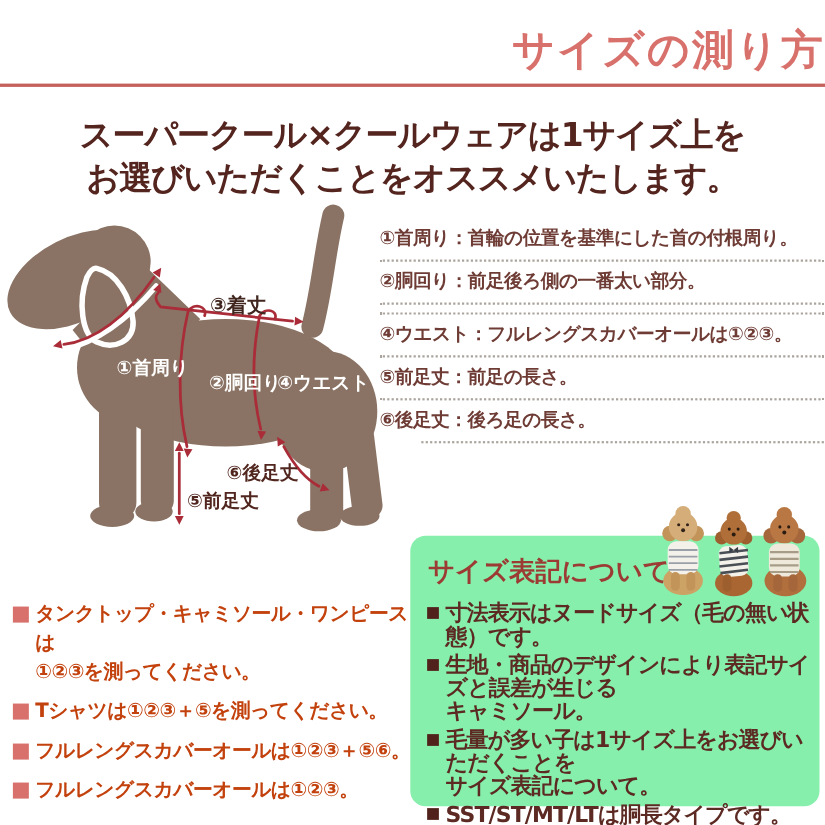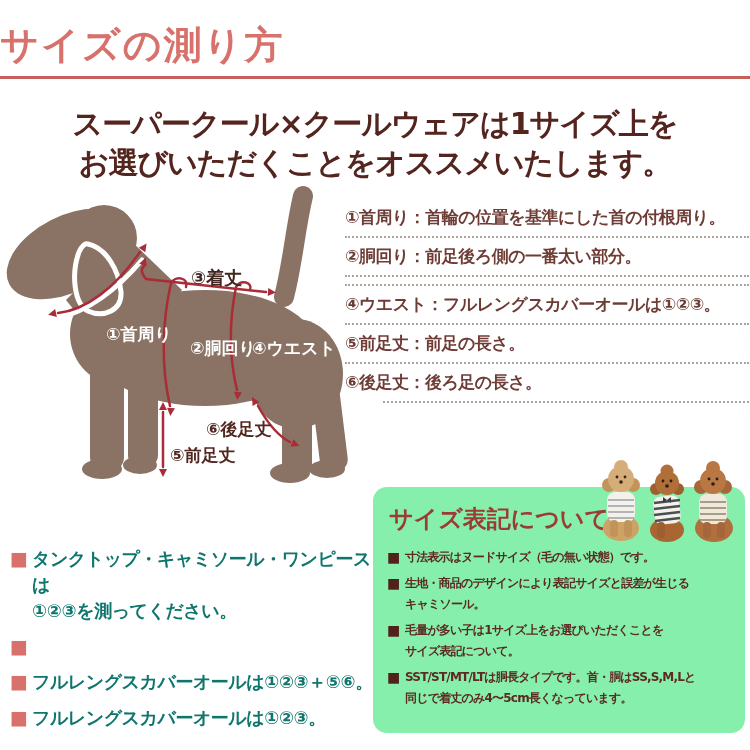--- a/index.html
+++ b/index.html
@@ -2,21 +2,21 @@
 <html><head>
 <meta charset="utf-8">
 <style>
   html,body{margin:0;padding:0;background:#fff;}
   .page{
     position:relative;width:750px;height:750px;overflow:hidden;background:#ffffff;
     font-family:"DejaVu Sans",sans-serif;color:#54241e;
   }
   
   .page-title{
-    position:absolute;top:20px;left:0;width:100%;text-align:left;
+    position:absolute;top:20px;left:0;width:100%;text-align:right;
     font-size:38px;font-weight:bold;color:#d8716b;letter-spacing:2px;
   }
   .title-divider{position:absolute;top:76px;left:0;width:750px;height:3px;background:#c4615c;}
   .subtitle{
     position:absolute;top:104px;left:0;width:100%;text-align:center;
     font-size:30px;font-weight:bold;color:#54241e;line-height:39px;
     white-space:pre-line;letter-spacing:-1px;
   }
   
   .dog-figure{position:absolute;left:0;top:182px;width:370px;height:315px;}
@@ -27,34 +27,34 @@
     font-size:17px;font-weight:600;color:#6e3c35;letter-spacing:-0.5px;
     line-height:24px;white-space:nowrap;
   }
   .dots{border-top:2px dotted #aaa49d;height:0;margin:7px 0 6px 0;}
   .dots.indent{margin-left:38px;}
   
   .garment-list{position:absolute;left:10px;top:546px;width:366px;}
   .g-item{display:flex;margin-bottom:10px;}
   .g-bullet{flex:0 0 22px;font-size:19px;line-height:25px;color:#d8716b;}
   .g-text{
-    font-size:18px;font-weight:bold;color:#0f766e;line-height:26px;
+    font-size:18px;font-weight:bold;color:#c2410c;line-height:26px;
     white-space:pre-line;letter-spacing:-0.5px;
   }
   
   .size-box{
     position:absolute;left:373px;top:487px;width:372px;height:246px;
     background:#86efac;border-radius:14px;box-sizing:border-box;
     padding:14px 8px 0 14px;
   }
   .size-box-title{font-size:24px;font-weight:bold;color:#9c3b33;margin:2px 0 12px 2px;}
   .note-item{display:flex;margin-bottom:5px;}
   .note-bullet{flex:0 0 18px;font-size:14px;line-height:21px;color:#50221b;}
   .note-text{
-    font-size:12px;font-weight:600;color:#5c2a23;line-height:21px;
+    font-size:20px;font-weight:600;color:#5c2a23;line-height:21px;
     white-space:pre-line;letter-spacing:-0.8px;
   }
   .poodles{position:absolute;left:593px;top:456px;width:154px;height:92px;z-index:3;}
 </style>
 </head>
 <body>
 
 <div class="page">
 
   <div class="page-title">サイズの測り方</div>
@@ -127,20 +127,21 @@
   </div>
 
   <div class="garment-list">
     <div class="g-item">
       <span class="g-bullet">■</span>
       <span class="g-text">タンクトップ・キャミソール・ワンピースは
 ①②③を測ってください。</span>
     </div>
     <div class="g-item">
       <span class="g-bullet">■</span>
+      <span class="g-text">Tシャツは①②③＋⑤を測ってください。</span>
     </div>
     <div class="g-item">
       <span class="g-bullet">■</span>
       <span class="g-text">フルレングスカバーオールは①②③＋⑤⑥。</span>
     </div>
     <div class="g-item">
       <span class="g-bullet">■</span>
       <span class="g-text">フルレングスカバーオールは①②③。</span>
     </div>
   </div>

